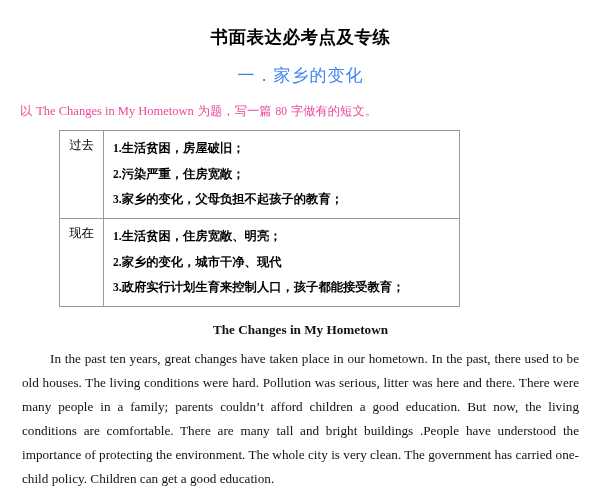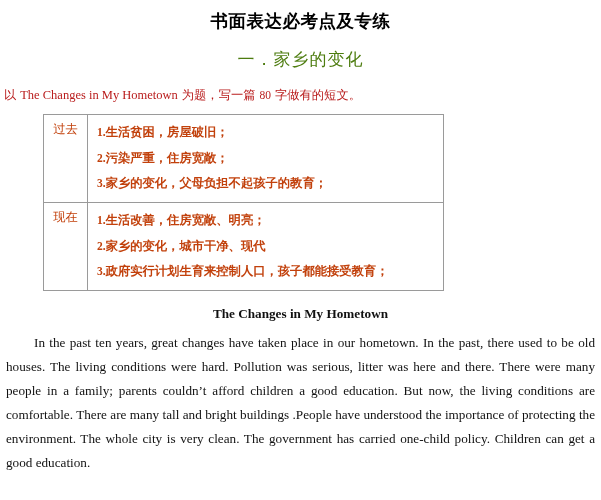--- a/index.html
+++ b/index.html
@@ -13,21 +13,21 @@
     overflow: hidden;
     font-family: "Liberation Serif", "DejaVu Serif", serif;
     color: #1a1a1a;
     position: relative;
   }
 
   .page {
     width: 601px;
     height: 500px;
     box-sizing: border-box;
-    padding: 0;
+    padding: 16px;
     position: relative;
   }
 
   
   .doc-title {
     text-align: center;
     font-family: "DejaVu Sans", "Liberation Sans", sans-serif;
     font-weight: bold;
     font-size: 17.5px;
     letter-spacing: 0.5px;
@@ -47,21 +47,21 @@
     padding-top: 16px;
     line-height: 1.2;
   }
 
   .prompt-line {
     font-family: "DejaVu Sans", "Liberation Sans", sans-serif;
     font-size: 12.3px;
     margin: 0;
     padding: 18px 0 0 4px;
     line-height: 1.3;
-    color: #b91c1c;
+    color: #ec4899;
     white-space: nowrap;
   }
   .prompt-line .en {
     font-family: "Liberation Serif", "DejaVu Serif", serif;
     font-size: 12.5px;
   }
   .prompt-line .num {
     font-family: "Liberation Serif", "DejaVu Serif", serif;
     font-size: 11.5px;
   }
@@ -71,21 +71,21 @@
     border-collapse: collapse;
     margin: 10px 0 0 43px;
     width: 401px;
     table-layout: fixed;
     font-family: "DejaVu Sans", "Liberation Sans", sans-serif;
   }
   .outline-table td {
     border: 1px solid #9a9a9a;
     vertical-align: top;
     padding: 0;
-    color: #c2410c;
+    color: #000000;
   }
   .outline-table td.label-cell {
     width: 39px;
     text-align: center;
     font-size: 12.3px;
     padding: 6px 2px 6px 2px;
     white-space: nowrap;
   }
   .outline-table td.content-cell {
     padding: 5px 6px 5px 9px;
@@ -137,21 +137,21 @@
   }
   .essay-para.p1 { padding-top: 9px; }
 </style>
 </head>
 <body>
 
 <div class="page">
 
   <h1 class="doc-title">书面表达必考点及专练</h1>
 
-  <h2 class="doc-subtitle" style="color: #4d7c0f;">一．家乡的变化</h2>
+  <h2 class="doc-subtitle" style="color: #3b82f6;">一．家乡的变化</h2>
 
   <p class="prompt-line">
     <span>以</span>
     <span class="en">The Changes in My Hometown</span>
     <span>为题，写一篇</span>
     <span class="num">80</span>
     <span>字做有的短文。</span>
   </p>
 
   <table class="outline-table">
@@ -160,21 +160,21 @@
         <td class="label-cell">过去</td>
         <td class="content-cell">
           <p class="item"><span class="idx">1.</span><span>生活贫困，房屋破旧；</span></p>
           <p class="item"><span class="idx">2.</span><span>污染严重，住房宽敞；</span></p>
           <p class="item"><span class="idx">3.</span><span>家乡的变化，父母负担不起孩子的教育；</span></p>
         </td>
       </tr>
       <tr class="row-present">
         <td class="label-cell">现在</td>
         <td class="content-cell">
-          <p class="item"><span class="idx">1.</span><span>生活改善，住房宽敞、明亮；</span></p>
+          <p class="item"><span class="idx">1.</span><span>生活贫困，住房宽敞、明亮；</span></p>
           <p class="item"><span class="idx">2.</span><span>家乡的变化，城市干净、现代</span></p>
           <p class="item"><span class="idx">3.</span><span>政府实行计划生育来控制人口，孩子都能接受教育；</span></p>
         </td>
       </tr>
     </tbody>
   </table>
 
   <h3 class="essay-title">The Changes in My Hometown</h3>
 
   <div class="essay-body">

